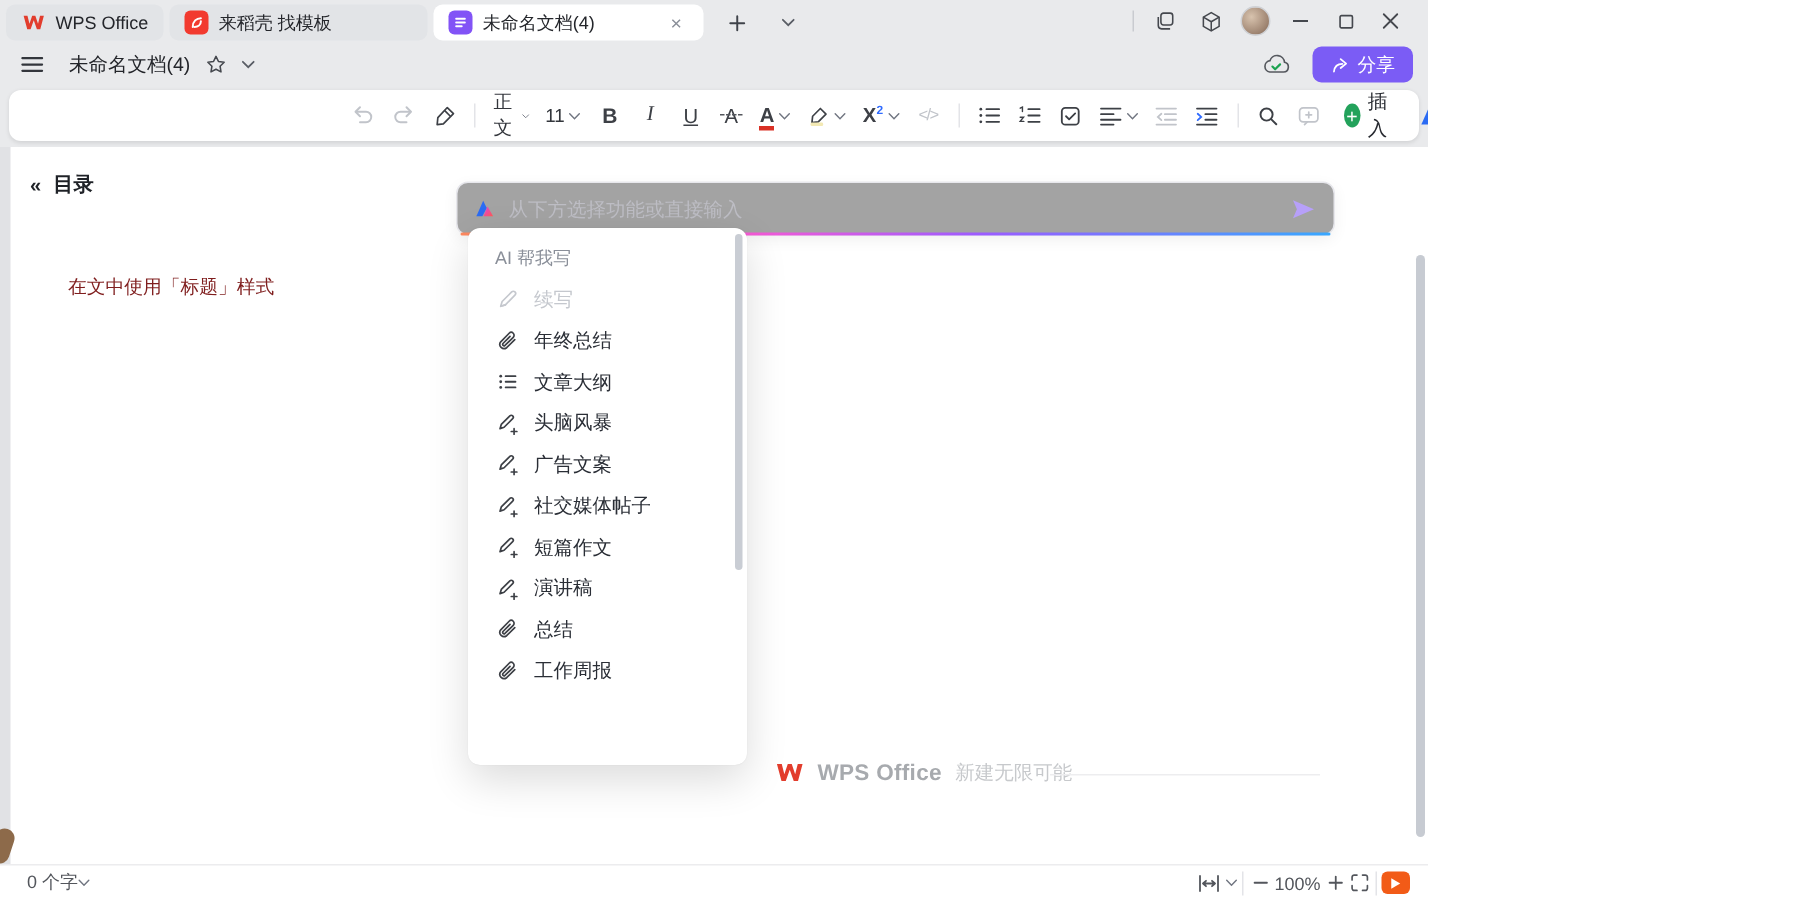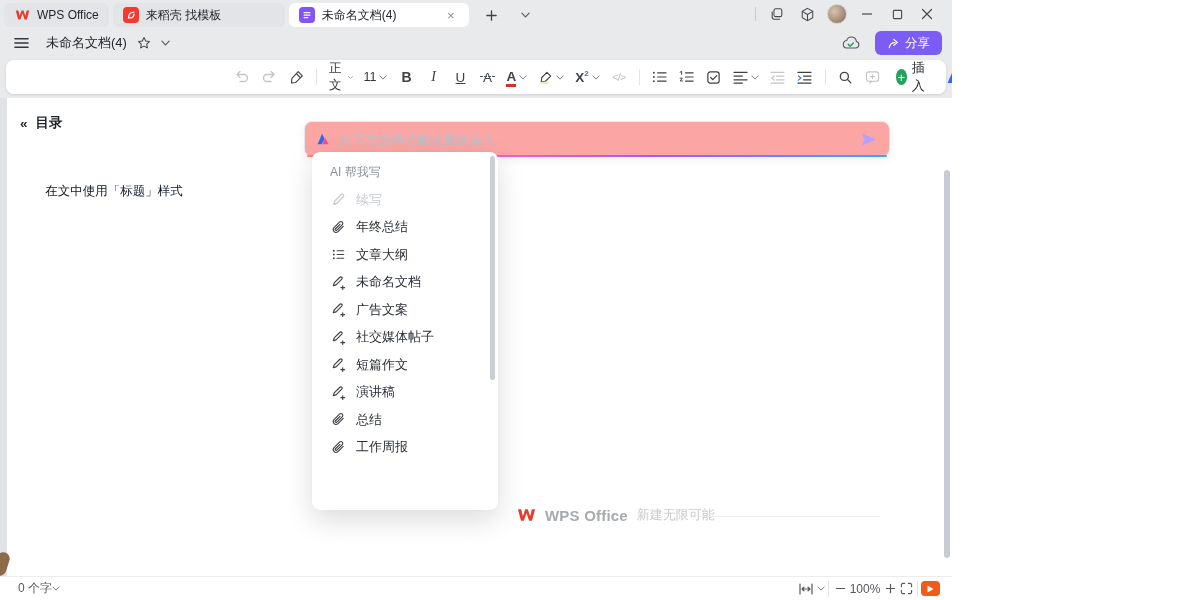--- a/index.html
+++ b/index.html
@@ -56,24 +56,24 @@
   .insert-lbl { font-size:13px; color:#26292f; }
   .wpsai-group { display:flex; align-items:center; gap:5px; margin-left:10px; }
   .wpsai-lbl { font-size:13px; font-weight:700; color:#17181a; }
 
   
   .docarea { position:absolute; left:0; top:98px; right:0; bottom:24px; background:#fff; }
   .left-edge { position:absolute; left:0; top:98px; bottom:0; width:7px; background:#e1e2e5; }
   .corner-blob { position:absolute; left:-5px; top:552px; width:13px; height:24px; background:#8d6a4a; border-radius:7px; transform:rotate(18deg); }
 
   .outline-header { position:absolute; left:20px; top:114px; display:flex; align-items:center; gap:8px; font-weight:700; font-size:13.5px; color:#1f2227; }
-  .outline-hint { position:absolute; left:24px; top:180px; width:180px; text-align:center; font-size:12.5px; color:#0f172a; line-height:23px; }
-
-  
-  .ai-input { position:absolute; left:304px; top:121px; width:586px; height:36px; background:#fca5a5; border:1px solid #e7e7ec; border-radius:8px; box-shadow:0 3px 10px rgba(0,0,0,.06); display:flex; align-items:center; padding:0 12px; gap:8px; }
+  .outline-hint { position:absolute; left:24px; top:180px; width:180px; text-align:center; font-size:12.5px; color:#7f1d1d; line-height:23px; }
+
+  
+  .ai-input { position:absolute; left:304px; top:121px; width:586px; height:36px; background:#a3a3a3; border:1px solid #e7e7ec; border-radius:8px; box-shadow:0 3px 10px rgba(0,0,0,.06); display:flex; align-items:center; padding:0 12px; gap:8px; }
   .ai-input::after { content:""; position:absolute; left:2px; right:2px; bottom:-1px; height:2.5px; border-radius:2px;
     background:linear-gradient(90deg,#ff8a5e 0%,#ff5ad0 30%,#9b5cff 60%,#38a8ff 100%); }
   .ai-input input { flex:1; border:none; outline:none; font-size:13px; color:#33363c; background:transparent; font-family:inherit; }
   .ai-input input::placeholder { color:#bdbdc4; }
 
   
   .ai-menu { position:absolute; left:312px; top:152px; width:186px; height:358px; background:#fff; border-radius:8px; box-shadow:0 10px 28px rgba(0,0,0,.14), 0 0 1px rgba(0,0,0,.08); padding:6px 0 0 0; overflow:hidden; }
   .ai-menu-header { padding:6px 18px 5px; font-size:12px; color:#8a8f99; }
   .menu-item { height:27.5px; display:flex; align-items:center; gap:10px; padding:0 18px; font-size:13px; color:#2a2e36; cursor:default; }
   .menu-item .mi-icon { width:16px; height:16px; display:flex; align-items:center; justify-content:center; color:#3d4046; flex:none; }
@@ -422,21 +422,21 @@
           </span>
       <span class="mi-label">文章大纲</span>
     </div>
         <div class="menu-item">
       <span class="mi-icon">
             <svg width="15" height="15" viewBox="0 0 16 16" fill="none" stroke="currentColor" stroke-width="1.2" stroke-linecap="round" stroke-linejoin="round">
               <path d="M2.5 11.5l.9-3L9.5 2.4a1.4 1.4 0 0 1 2 2L5.4 10.5z"></path>
               <path d="M10.5 13.5h4M12.5 11.5v4"></path>
             </svg>
           </span>
-      <span class="mi-label">未命名文档</span>
+      <span class="mi-label">头脑风暴</span>
     </div>
         <div class="menu-item">
       <span class="mi-icon">
             <svg width="15" height="15" viewBox="0 0 16 16" fill="none" stroke="currentColor" stroke-width="1.2" stroke-linecap="round" stroke-linejoin="round">
               <path d="M2.5 11.5l.9-3L9.5 2.4a1.4 1.4 0 0 1 2 2L5.4 10.5z"></path>
               <path d="M10.5 13.5h4M12.5 11.5v4"></path>
             </svg>
           </span>
       <span class="mi-label">广告文案</span>
     </div>

